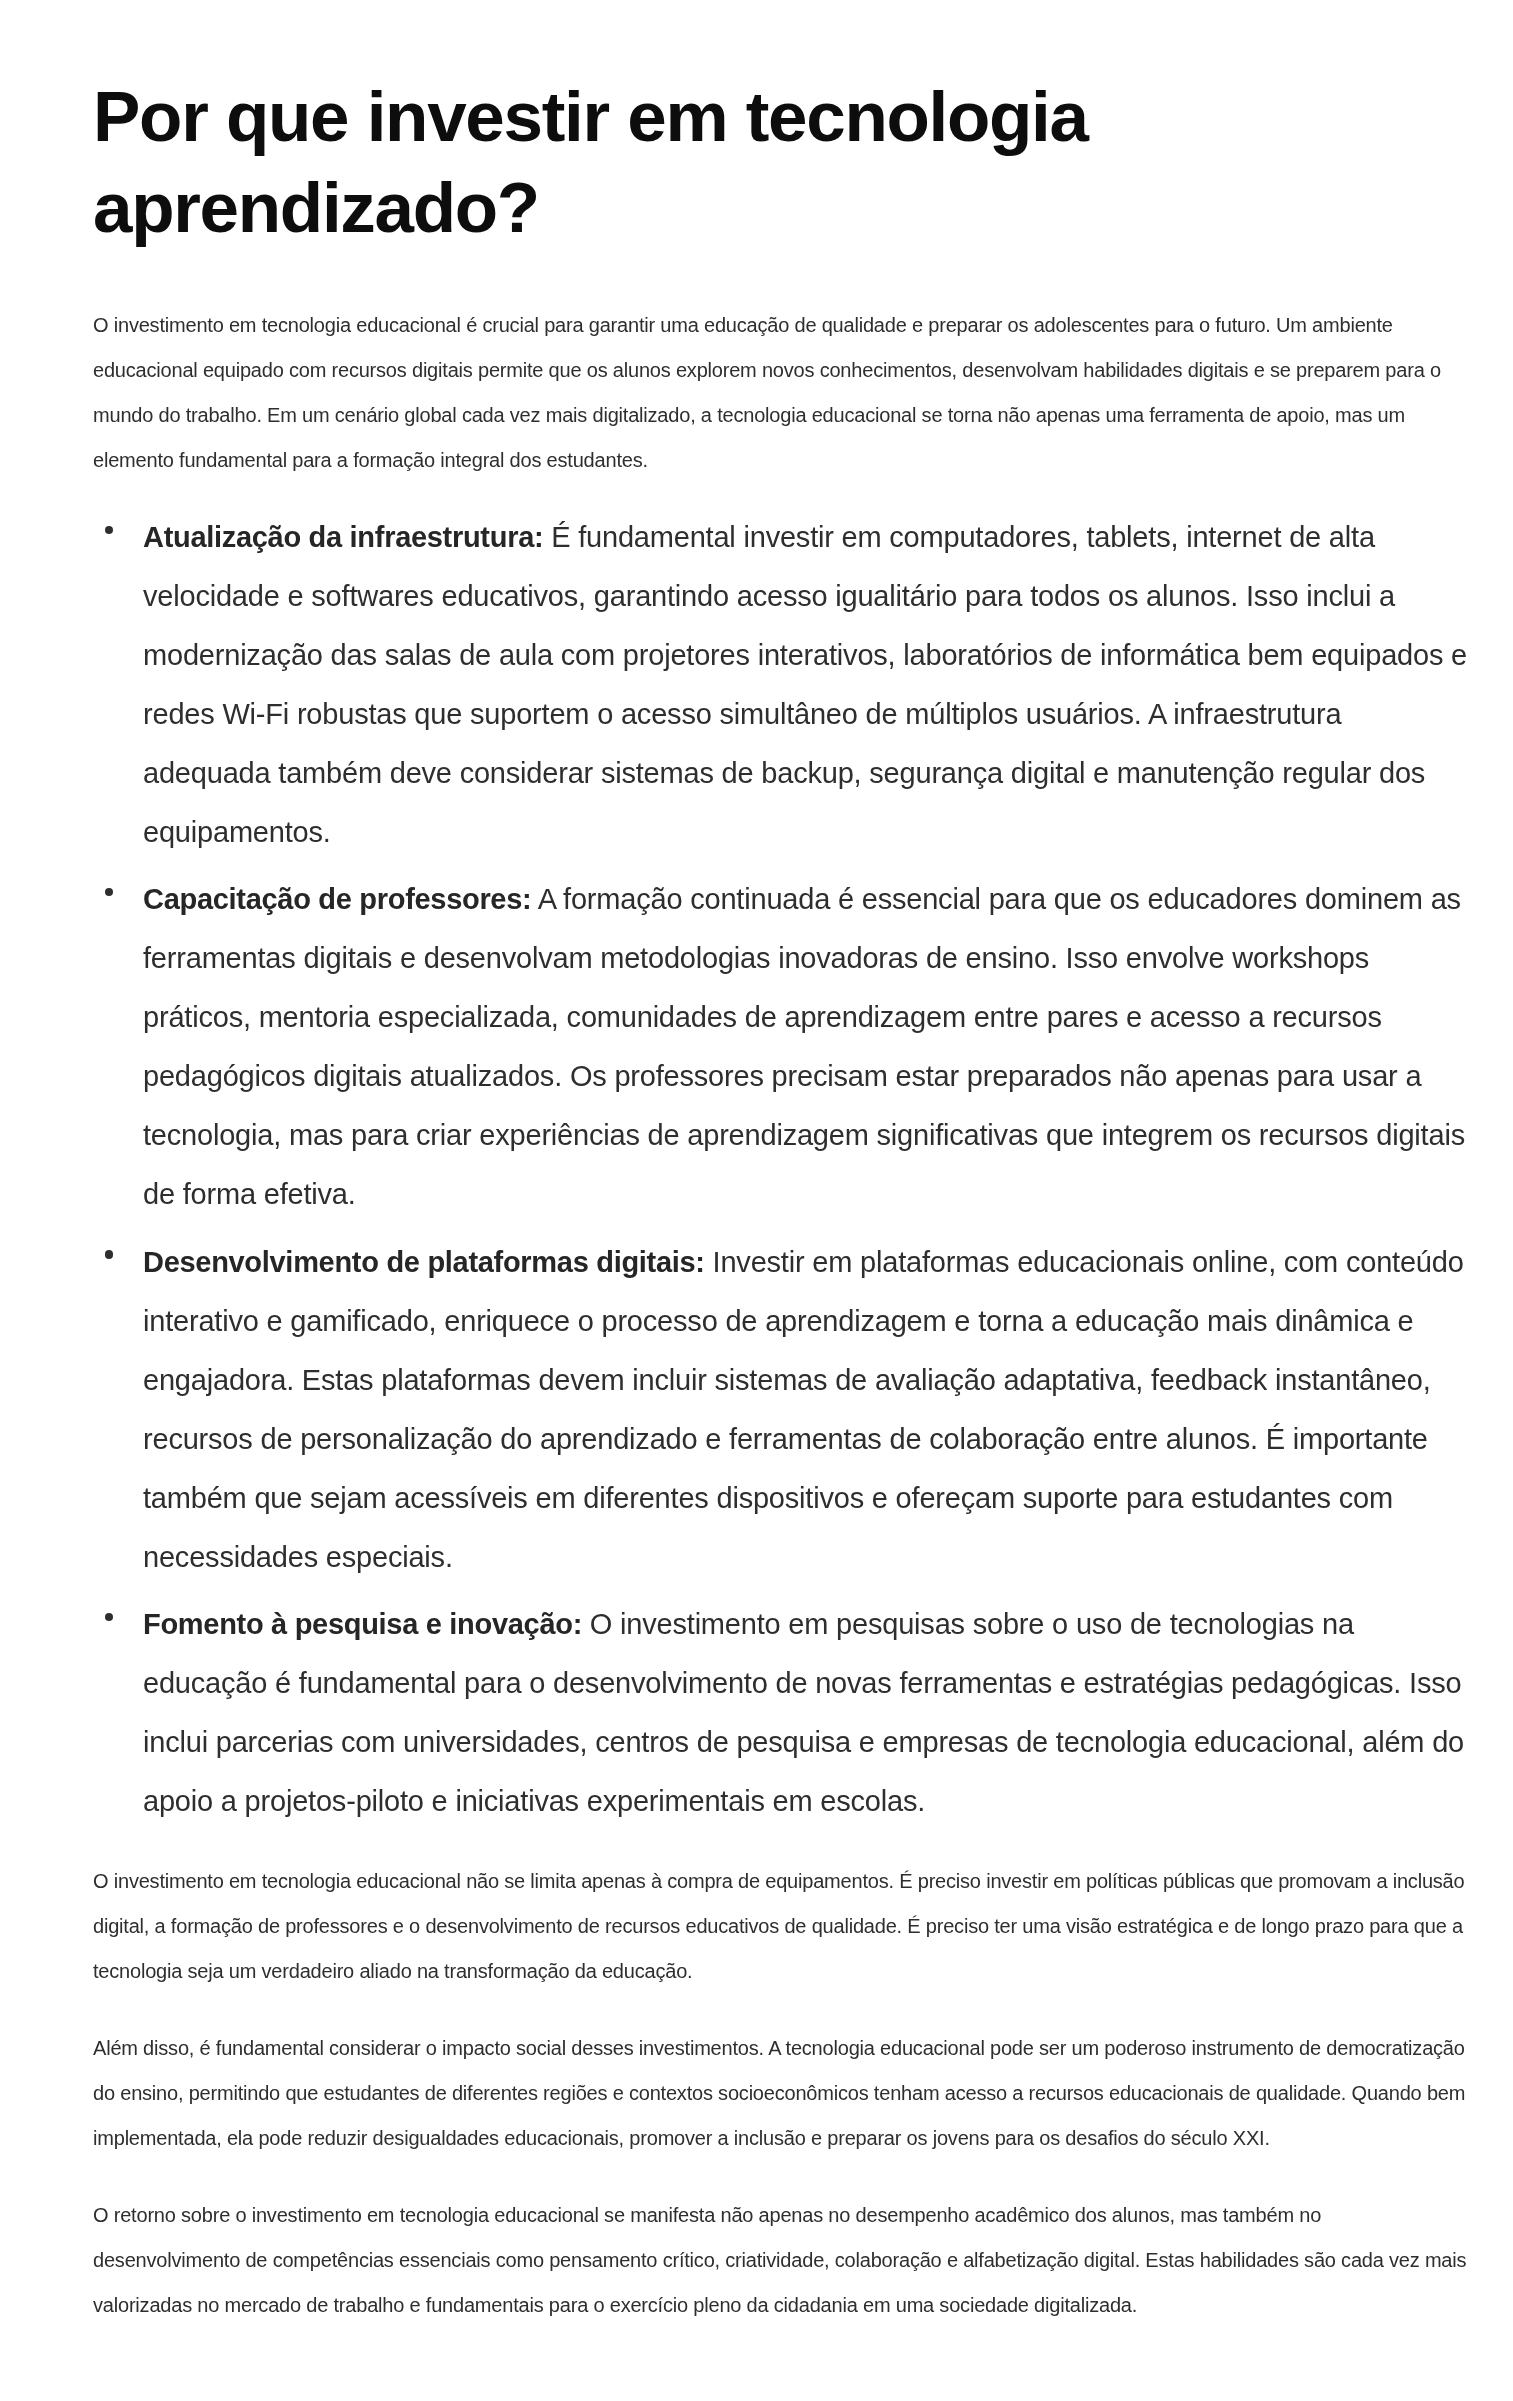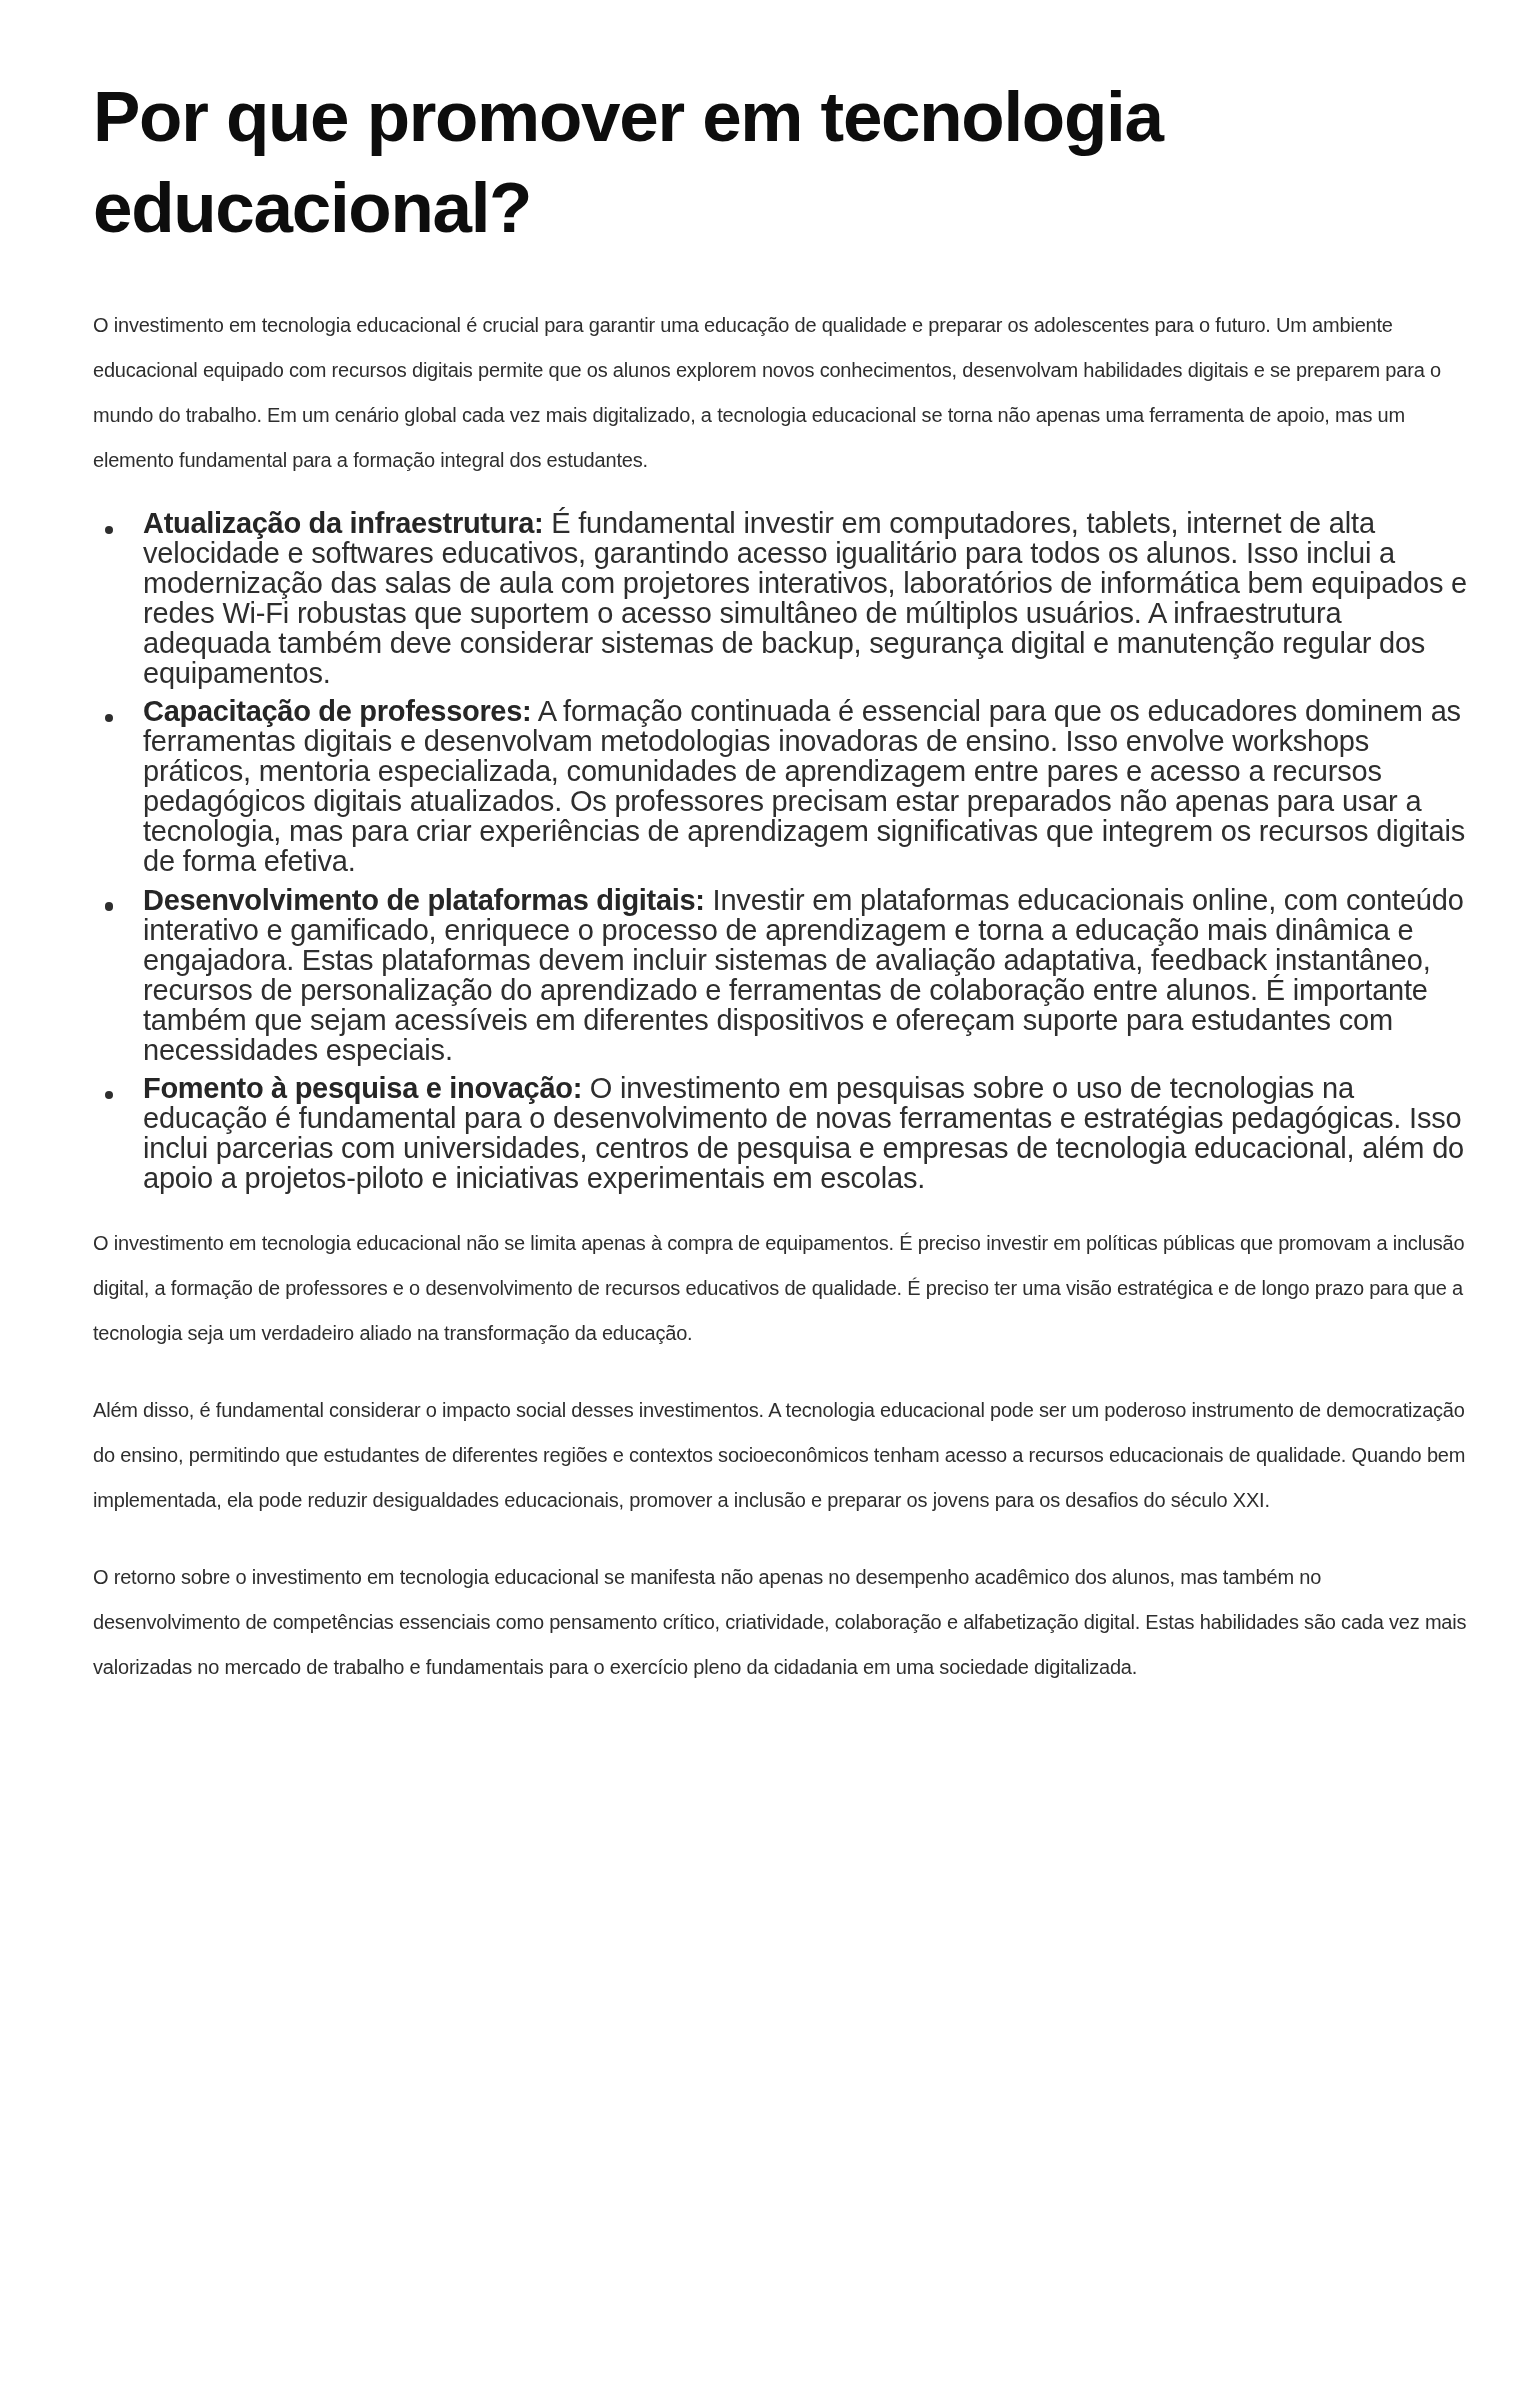--- a/index.html
+++ b/index.html
@@ -40,21 +40,21 @@
   .bullet-list {
     list-style: none;
     margin: 0 0 28px 0;
     padding: 0;
   }
   .bullet-item {
     position: relative;
     padding-left: 50px;
     margin: 0 0 8.4px 0;
     font-size: 29px;
-    line-height: 30px;
+    line-height: 59px;
     letter-spacing: -0.2px;
     color: #2e2e2e;
   }
   .bullet-dot {
     position: absolute;
     left: 11.8px;
     top: 17.7px;
     width: 8.4px;
     height: 8.4px;
     border-radius: 50%;
@@ -64,21 +64,21 @@
     font-weight: 700;
     letter-spacing: -0.3px;
     color: #262626;
   }
 </style>
 </head>
 <body>
 
 <main class="page">
 
-  <h1 class="doc-title">Por que promover em tecnologia educacional?</h1>
+  <h1 class="doc-title">Por que investir em tecnologia aprendizado?</h1>
 
   <p class="para lead">O investimento em tecnologia educacional é crucial para garantir uma educação de qualidade e preparar os adolescentes para o futuro. Um ambiente educacional equipado com recursos digitais permite que os alunos explorem novos conhecimentos, desenvolvam habilidades digitais e se preparem para o mundo do trabalho. Em um cenário global cada vez mais digitalizado, a tecnologia educacional se torna não apenas uma ferramenta de apoio, mas um elemento fundamental para a formação integral dos estudantes.</p>
 
   <ul class="bullet-list">
     <li class="bullet-item">
       <span class="bullet-dot"></span>
       <strong class="bullet-label">Atualização da infraestrutura:</strong><span> É fundamental investir em computadores, tablets, internet de alta velocidade e softwares educativos, garantindo acesso igualitário para todos os alunos. Isso inclui a modernização das salas de aula com projetores interativos, laboratórios de informática bem equipados e redes Wi-Fi robustas que suportem o acesso simultâneo de múltiplos usuários. A infraestrutura adequada também deve considerar sistemas de backup, segurança digital e manutenção regular dos equipamentos.</span>
     </li>
     <li class="bullet-item">
       <span class="bullet-dot"></span>

